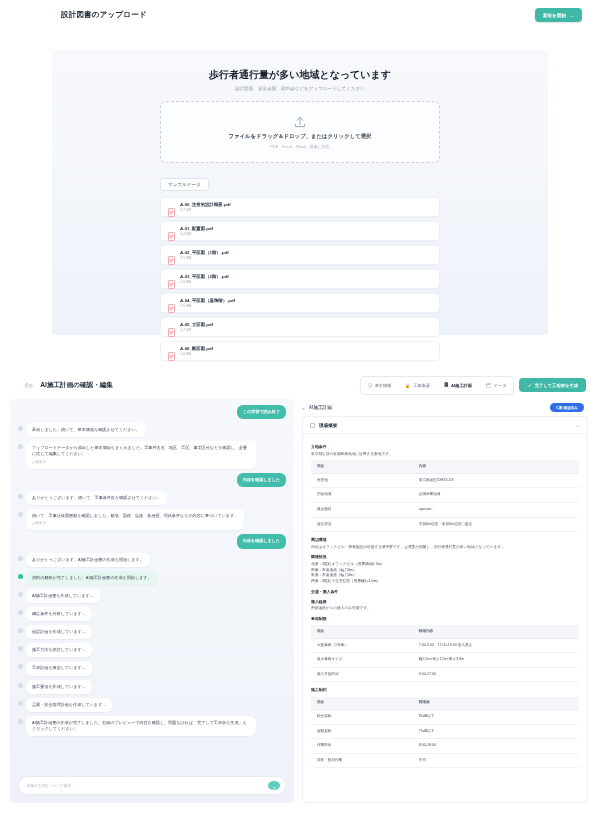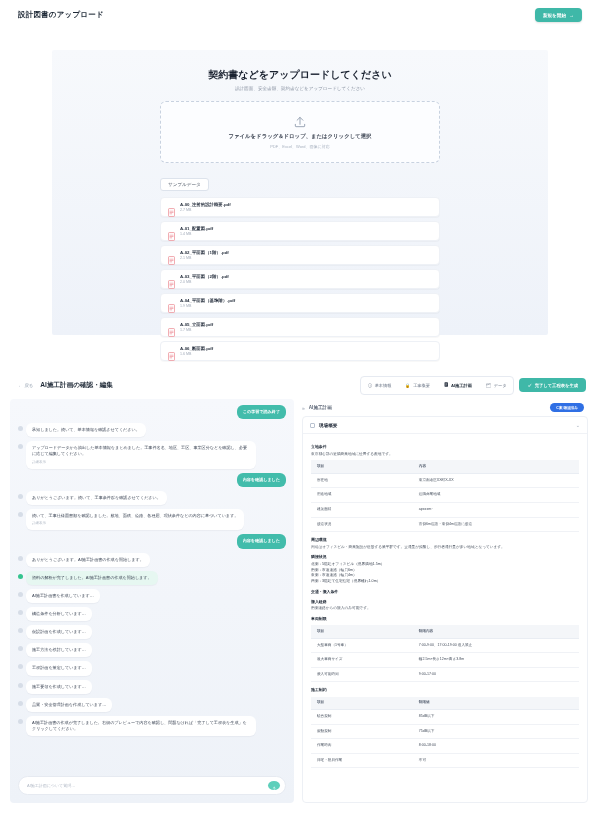--- a/index.html
+++ b/index.html
@@ -12,20 +12,21 @@
     overflow: hidden;
   }
 
   
   #upload-screen { position: relative; width: 600px; height: 340px; background:#ffffff; }
 
   .up-topbar {
     display:flex; align-items:center; justify-content:space-between;
     height: 30px; padding: 0 18px;
     background: #ffffff;
+    margin-left: 43px;
   }
   .up-title { font-size: 7.5px; font-weight: 700; color:#1f2a37; letter-spacing:.2px; }
   .btn-primary-sm {
     display:flex; align-items:center; gap:3px;
     background: #3fb8a8; color:#fff;
     font-size: 4.6px; font-weight:600;
     padding: 4px 8px; border-radius: 4px; border:none;
     box-shadow: 0 1px 2px rgba(0,0,0,.12);
   }
   .btn-primary-sm .arw { font-size: 5px; }
@@ -171,21 +172,21 @@
 
   <div class="up-topbar">
     <div class="up-title">設計図書のアップロード</div>
     <button class="btn-primary-sm">
       <span>新規を開始</span>
       <span class="arw">→</span>
     </button>
   </div>
 
   <div class="up-body">
-    <div class="up-h1">契約書などをアップロードしてください</div>
+    <div class="up-h1">歩行者通行量が多い地域となっています</div>
     <div class="up-sub">設計図面、安全書類、契約書などをアップロードしてください</div>
 
     <div class="dropzone">
       <span class="dz-icon">
         <svg viewBox="0 0 24 24" fill="none" stroke="currentColor" stroke-width="1.7" stroke-linecap="round" stroke-linejoin="round" width="14" height="14">
           <path d="M12 16V4"></path>
             <path d="M7 9l5-5 5 5"></path>
             <path d="M4 16v3a1 1 0 0 0 1 1h14a1 1 0 0 0 1-1v-3"></path>
         </svg>
       </span>

